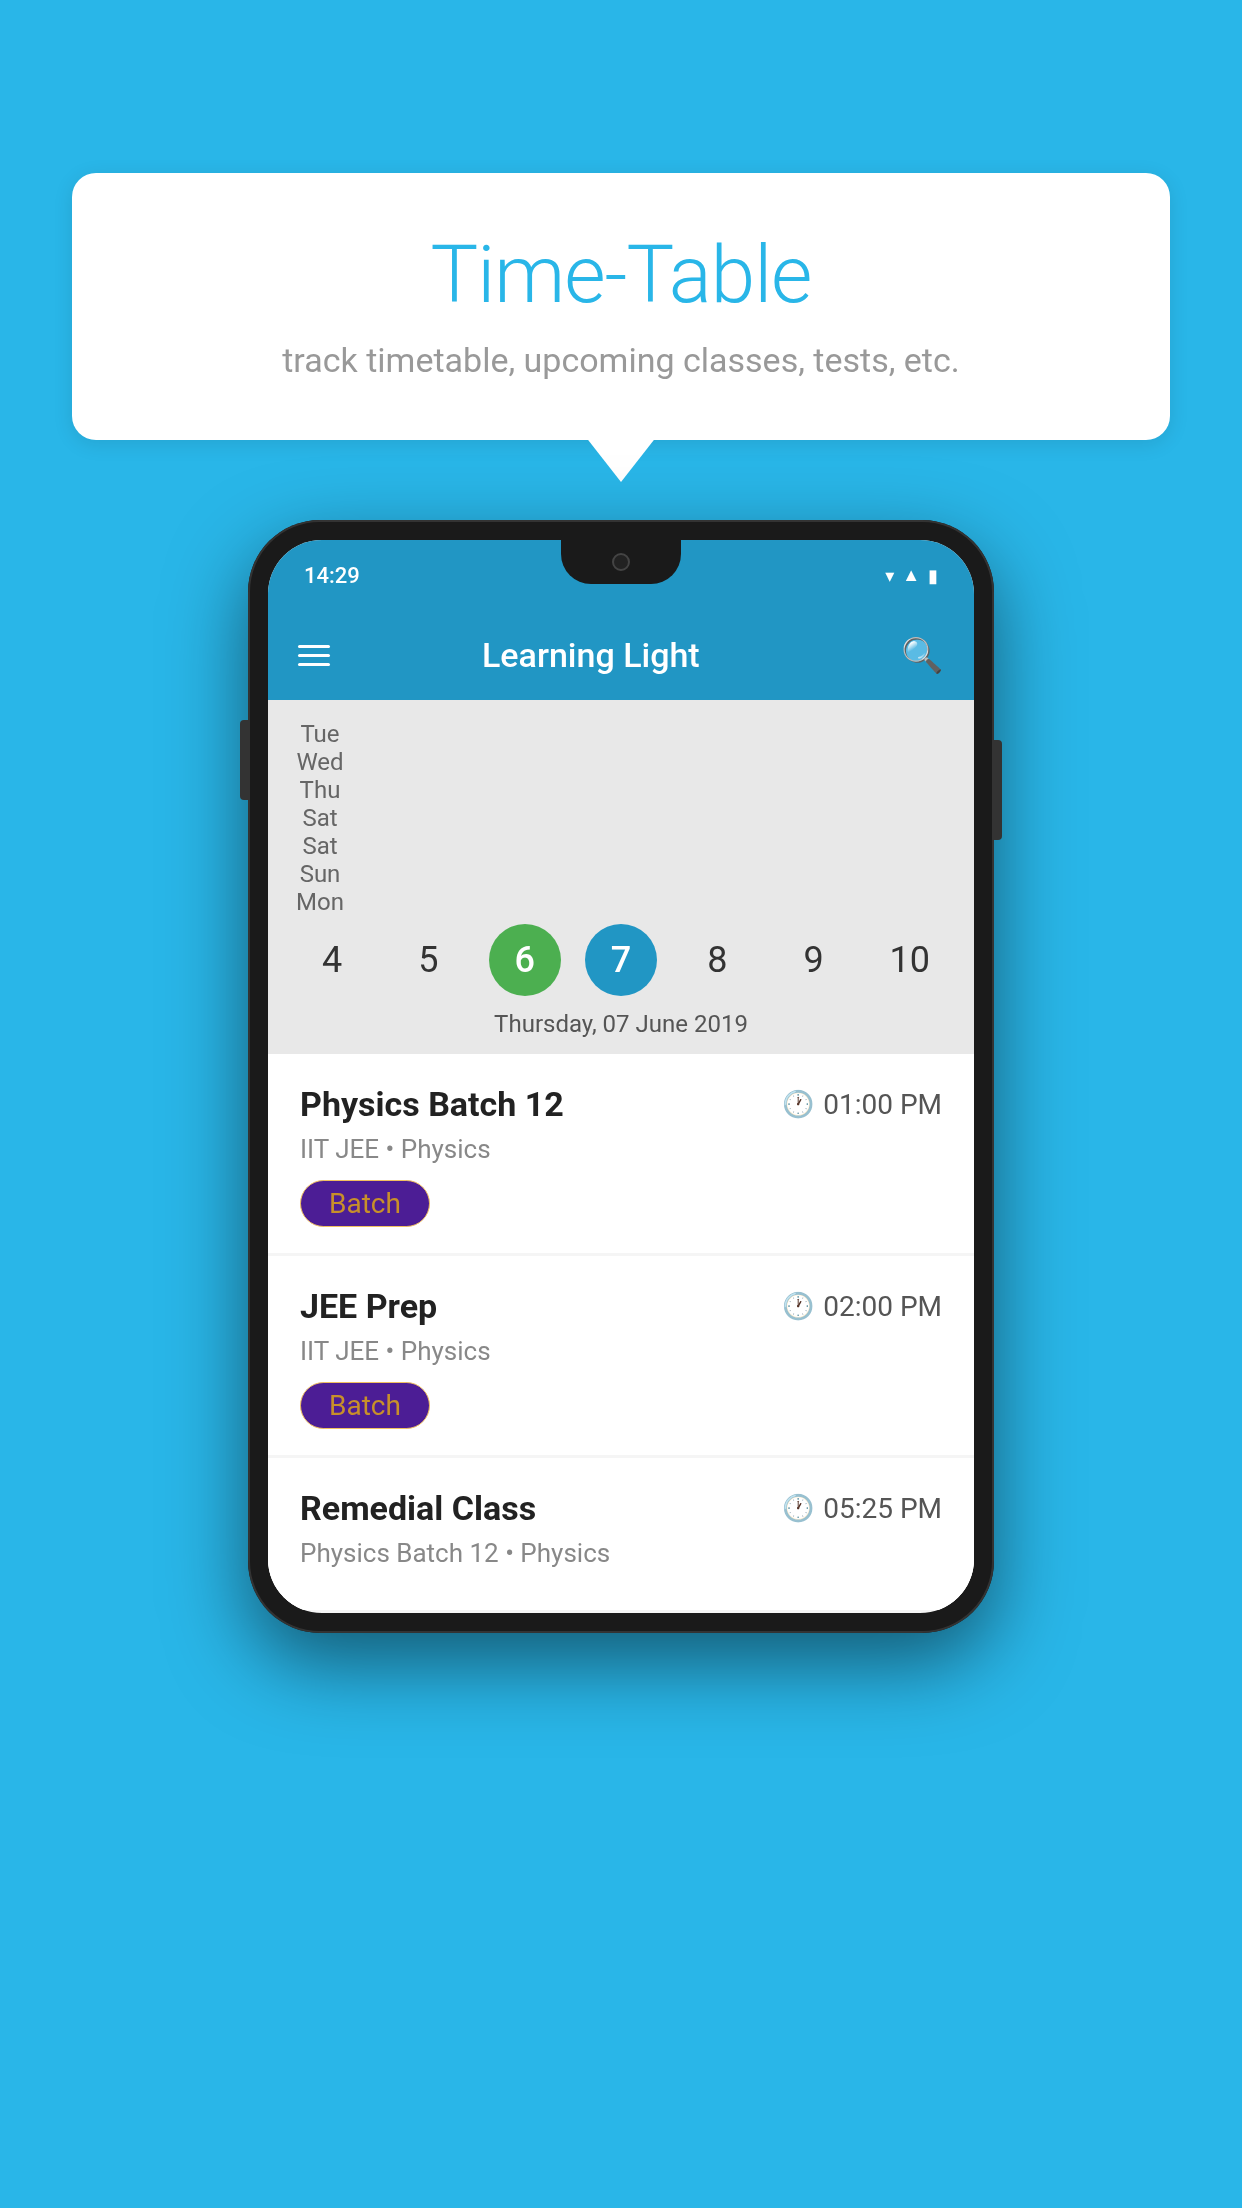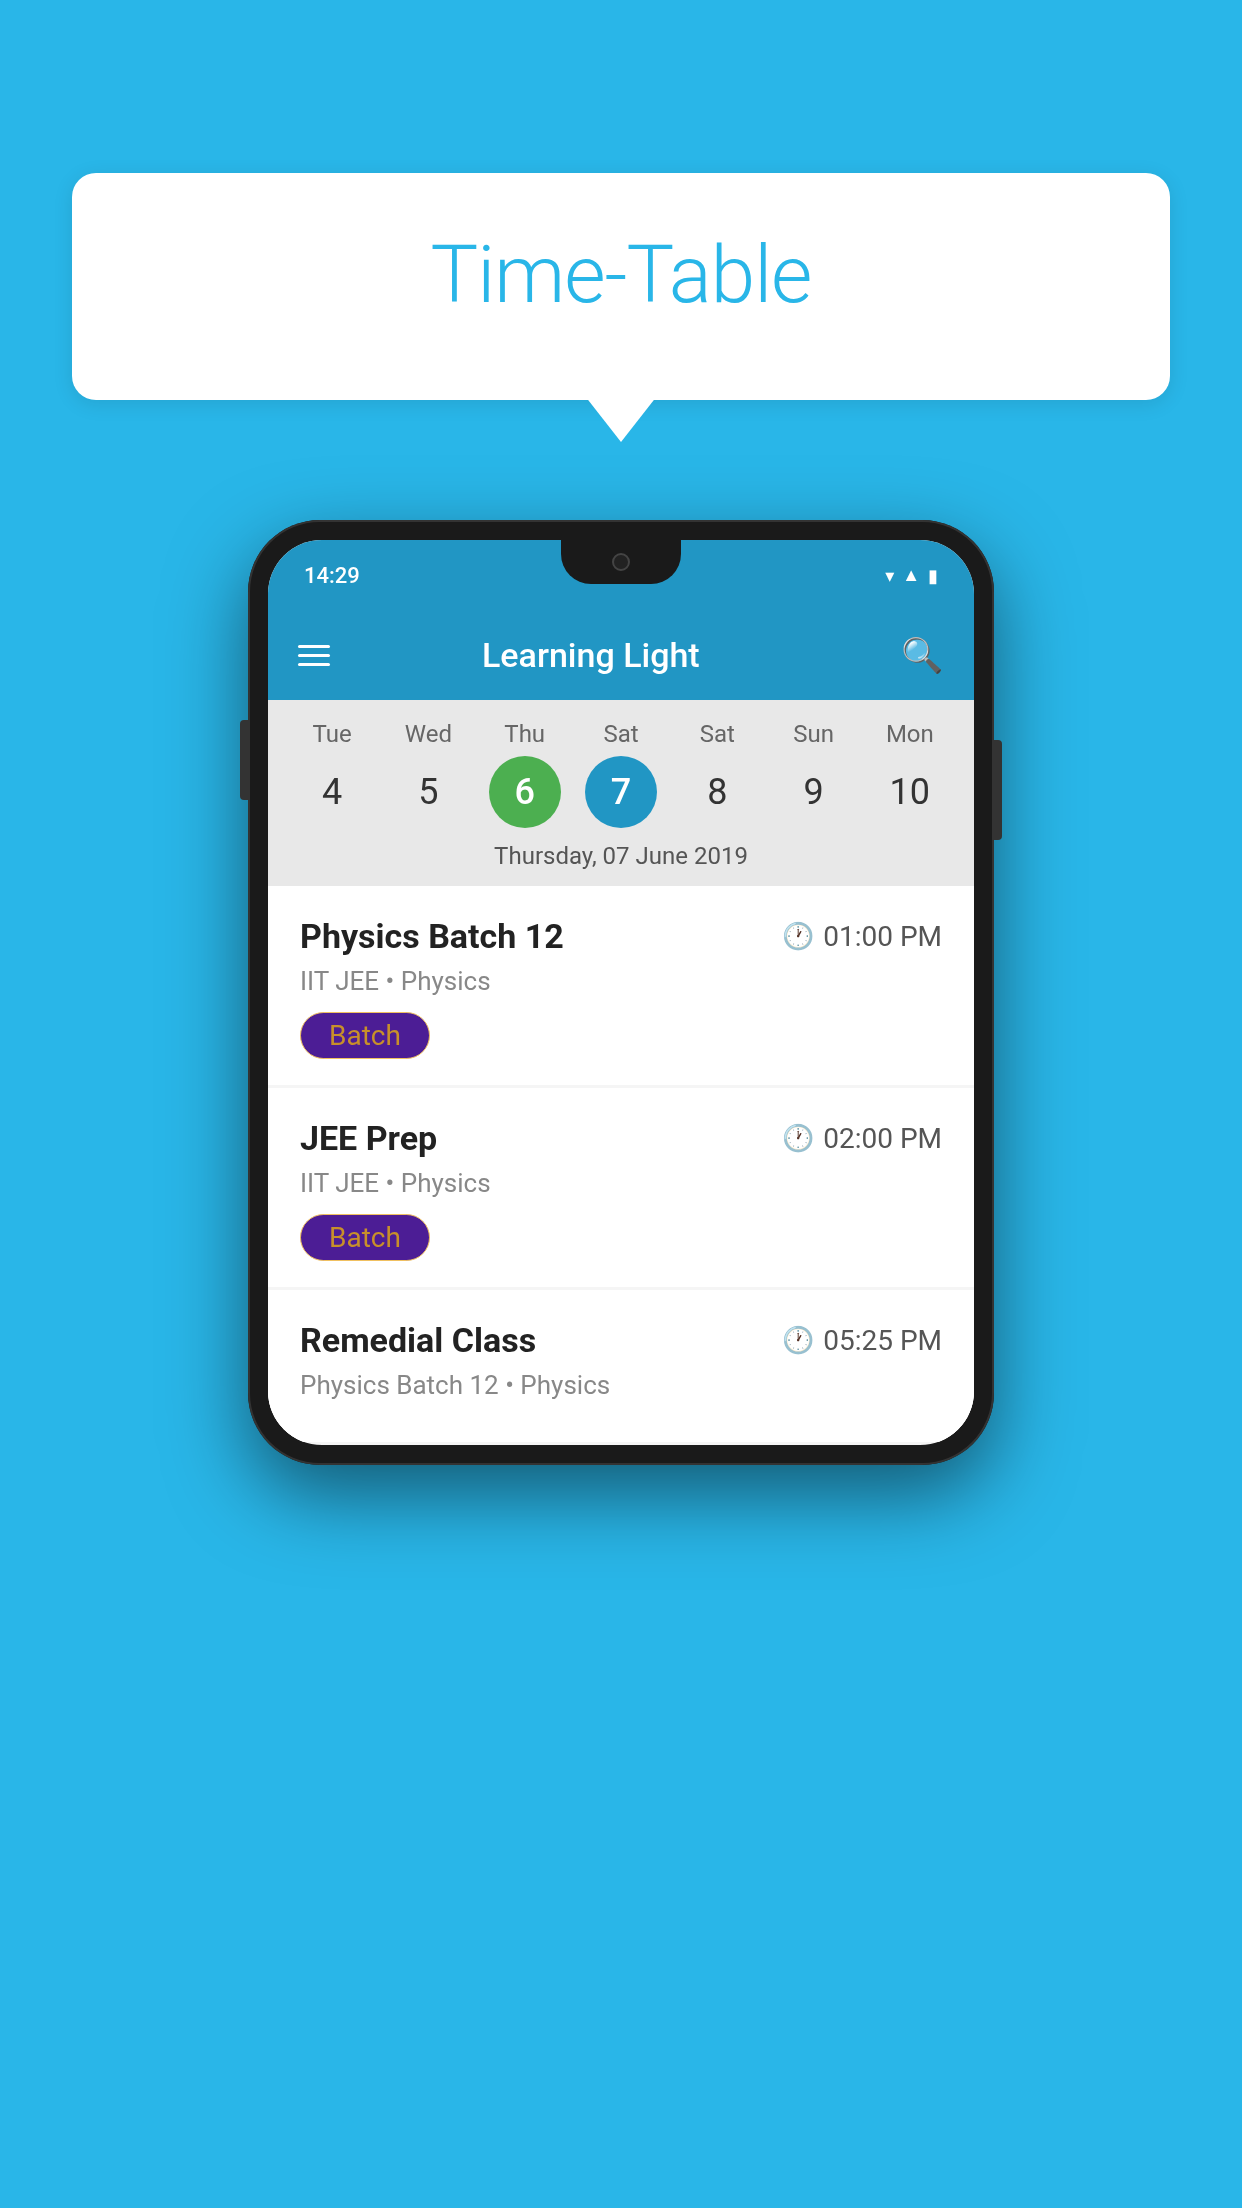--- a/index.html
+++ b/index.html
@@ -196,20 +196,21 @@
     .calendar-strip {
       background: #e8e8e8;
       padding: 20px 0 0;
     }
 
     .day-headers {
       display: flex;
       justify-content: space-around;
       padding: 0 16px;
       margin-bottom: 8px;
+      flex-direction: column;
     }
 
     .day-header {
       font-size: 24px;
       color: #666;
       text-align: center;
       width: 72px;
     }
 
     .day-numbers {
@@ -305,20 +306,21 @@
       padding: 6px 28px;
       font-size: 28px;
       font-weight: 400;
     }
   </style>
 </head>
 <body>
 
 <div class="speech-bubble">
   <div class="bubble-title">Time-Table</div>
+  <div class="bubble-subtitle">track timetable, upcoming classes, tests, etc.</div>
 </div>
 
 <div class="phone-wrapper">
   <div class="phone-outer">
     <div class="phone-screen">
 
       <div class="notch-bar">
         <span class="status-time">14:29</span>
         <div class="notch-cutout">
           <div class="camera-dot"></div>

